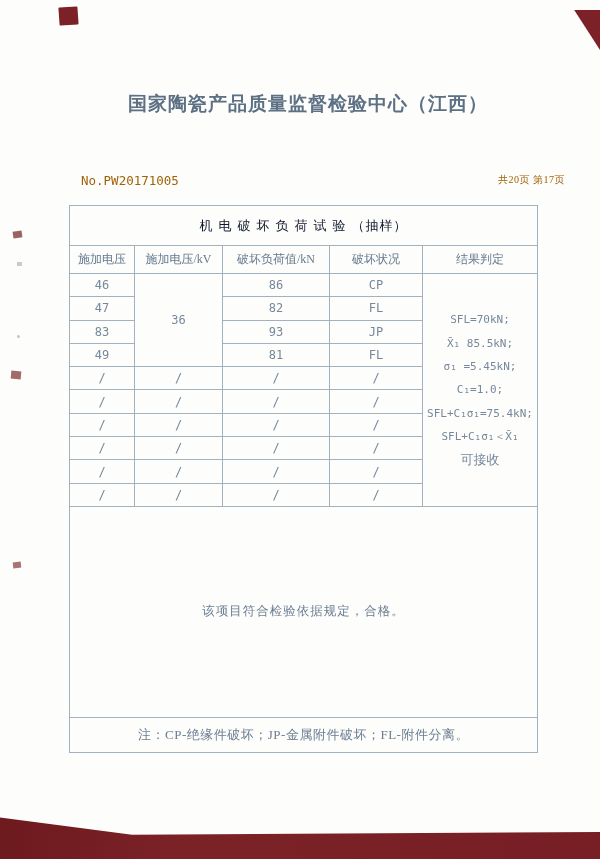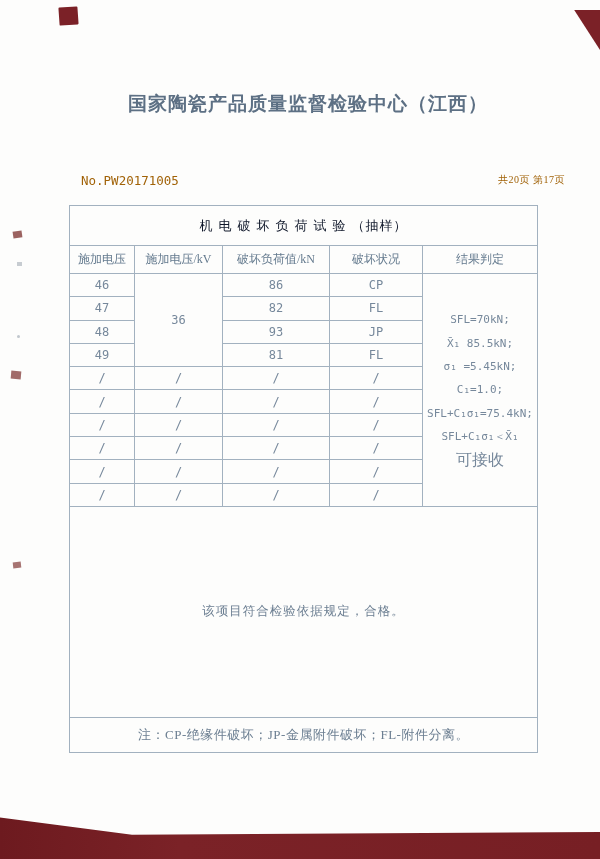--- a/index.html
+++ b/index.html
@@ -86,30 +86,30 @@
         <td class="mono" rowspan="4">36</td>
         <td class="mono">86</td>
         <td class="mono">CP</td>
         <td rowspan="10" class="result-cell">
           <div class="rline mono">SFL=70kN;</div>
           <div class="rline mono">X̄₁ 85.5kN;</div>
           <div class="rline mono">σ₁ =5.45kN;</div>
           <div class="rline mono">C₁=1.0;</div>
           <div class="rline mono">SFL+C₁σ₁=75.4kN;</div>
           <div class="rline mono">SFL+C₁σ₁＜X̄₁</div>
-          <div class="rline" style="font-size:16px;">可接收</div>
+          <div class="rline" style="font-size:13px;">可接收</div>
         </td>
       </tr>
       <tr class="t-row">
         <td class="mono">47</td>
         <td class="mono">82</td>
         <td class="mono">FL</td>
       </tr>
       <tr class="t-row">
-        <td class="mono">48</td>
+        <td class="mono">83</td>
         <td class="mono">93</td>
         <td class="mono">JP</td>
       </tr>
       <tr class="t-row">
         <td class="mono">49</td>
         <td class="mono">81</td>
         <td class="mono">FL</td>
       </tr>
       <tr class="t-row">
         <td class="mono">/</td>

